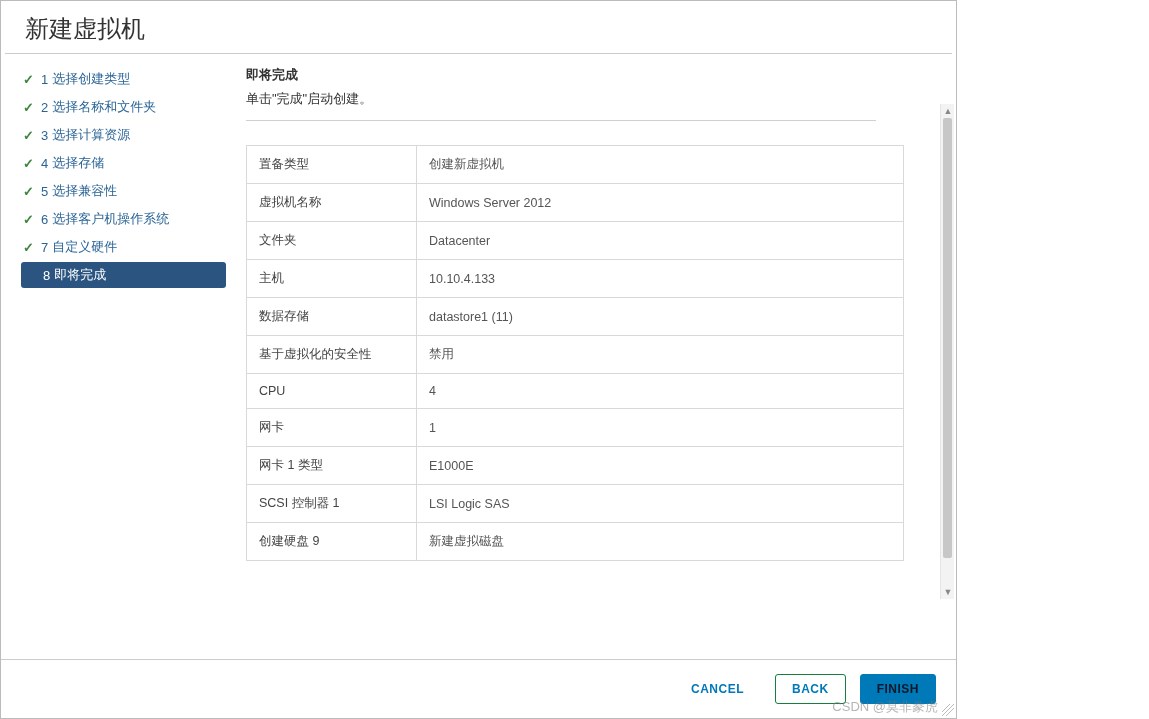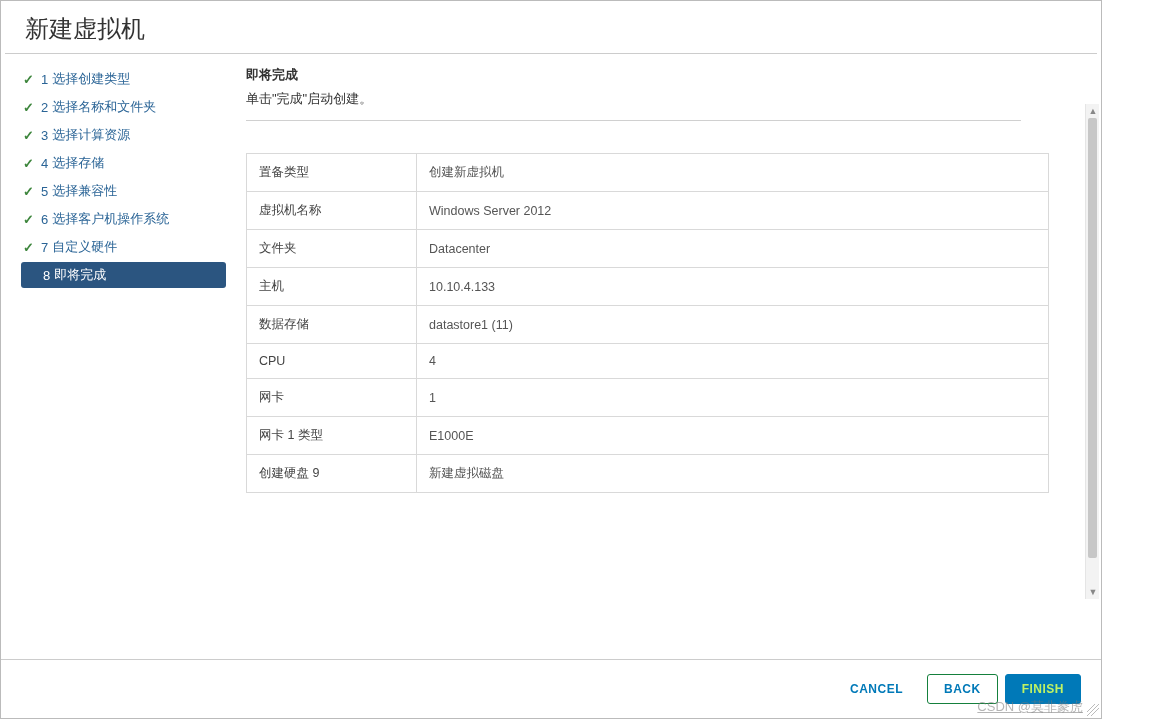--- a/index.html
+++ b/index.html
@@ -11,21 +11,21 @@
       font-family: -apple-system, BlinkMacSystemFont, "Segoe UI", Arial, sans-serif;
       font-size: 13px;
       color: #333;
       background: #fff;
       width: 1149px;
       height: 719px;
       overflow: hidden;
       position: relative;
     }
     .dialog {
-      width: 1102px;
+      width: 957px;
       height: 719px;
       border: 1px solid #bbb;
       background: #fff;
       display: flex;
       flex-direction: column;
       position: relative;
     }
     .dialog-title {
       font-size: 24px;
       font-weight: 300;
@@ -92,42 +92,41 @@
     }
     .divider {
       border: none;
       border-top: 1px solid #d0d0d0;
       margin: 0 40px 24px 0;
     }
     .table-wrap {
       flex: 1;
       overflow: auto;
       padding-right: 52px;
-      margin-top: 8px;
     }
     table.summary {
       width: 100%;
       border-collapse: collapse;
       font-size: 12.5px;
     }
     table.summary td {
       border: 1px solid #d9d9d9;
       padding: 10px 12px;
       color: #555;
     }
     table.summary td.key {
       width: 170px;
       color: #444;
     }
     .footer {
       border-top: 1px solid #ccc;
       padding: 14px 20px;
       display: flex;
       justify-content: flex-end;
-      gap: 7px;
+      gap: 14px;
       align-items: center;
       background: #fff;
     }
     .btn {
       font-size: 12px;
       font-weight: 600;
       letter-spacing: 0.5px;
       padding: 7px 16px;
       border-radius: 3px;
       cursor: pointer;
@@ -138,21 +137,21 @@
       color: #0079b8;
       border: 1px solid transparent;
       background: transparent;
     }
     .btn-outline {
       color: #0079b8;
       border: 1px solid #15803d;
       background: #fff;
     }
     .btn-primary {
-      color: #bef264;
+      color: #0f172a;
       border: 1px solid #0079b8;
       background: #0079b8;
     }
     .scrollbar-mock {
       position: absolute;
       right: 2px;
       top: 50px;
       width: 14px;
       bottom: 60px;
       background: #f3f3f3;
@@ -176,21 +175,20 @@
       background: #c7c7c7;
       border-radius: 2px;
     }
     .watermark {
       position: absolute;
       right: 18px;
       bottom: 2px;
       color: rgba(120,120,120,0.55);
       font-size: 13px;
       pointer-events: none;
-      text-decoration: underline;
     }
     .resize-grip {
       position: absolute;
       right: 2px;
       bottom: 2px;
       width: 12px;
       height: 12px;
       background:
         linear-gradient(135deg, transparent 5px, #bbb 5px, #bbb 6px, transparent 6px),
         linear-gradient(135deg, transparent 8px, #bbb 8px, #bbb 9px, transparent 9px),
@@ -269,30 +267,38 @@
               </tr>
               <tr>
                 <td class="key">主机</td>
                 <td>10.10.4.133</td>
               </tr>
               <tr>
                 <td class="key">数据存储</td>
                 <td>datastore1 (11)</td>
               </tr>
               <tr>
+                <td class="key">基于虚拟化的安全性</td>
+                <td>禁用</td>
+              </tr>
+              <tr>
                 <td class="key">CPU</td>
                 <td>4</td>
               </tr>
               <tr>
                 <td class="key">网卡</td>
                 <td>1</td>
               </tr>
               <tr>
                 <td class="key">网卡 1 类型</td>
                 <td>E1000E</td>
+              </tr>
+              <tr>
+                <td class="key">SCSI 控制器 1</td>
+                <td>LSI Logic SAS</td>
               </tr>
               <tr>
                 <td class="key">创建硬盘 9</td>
                 <td>新建虚拟磁盘</td>
               </tr>
             </tbody>
         </table>
       </div>
     </div>
 

